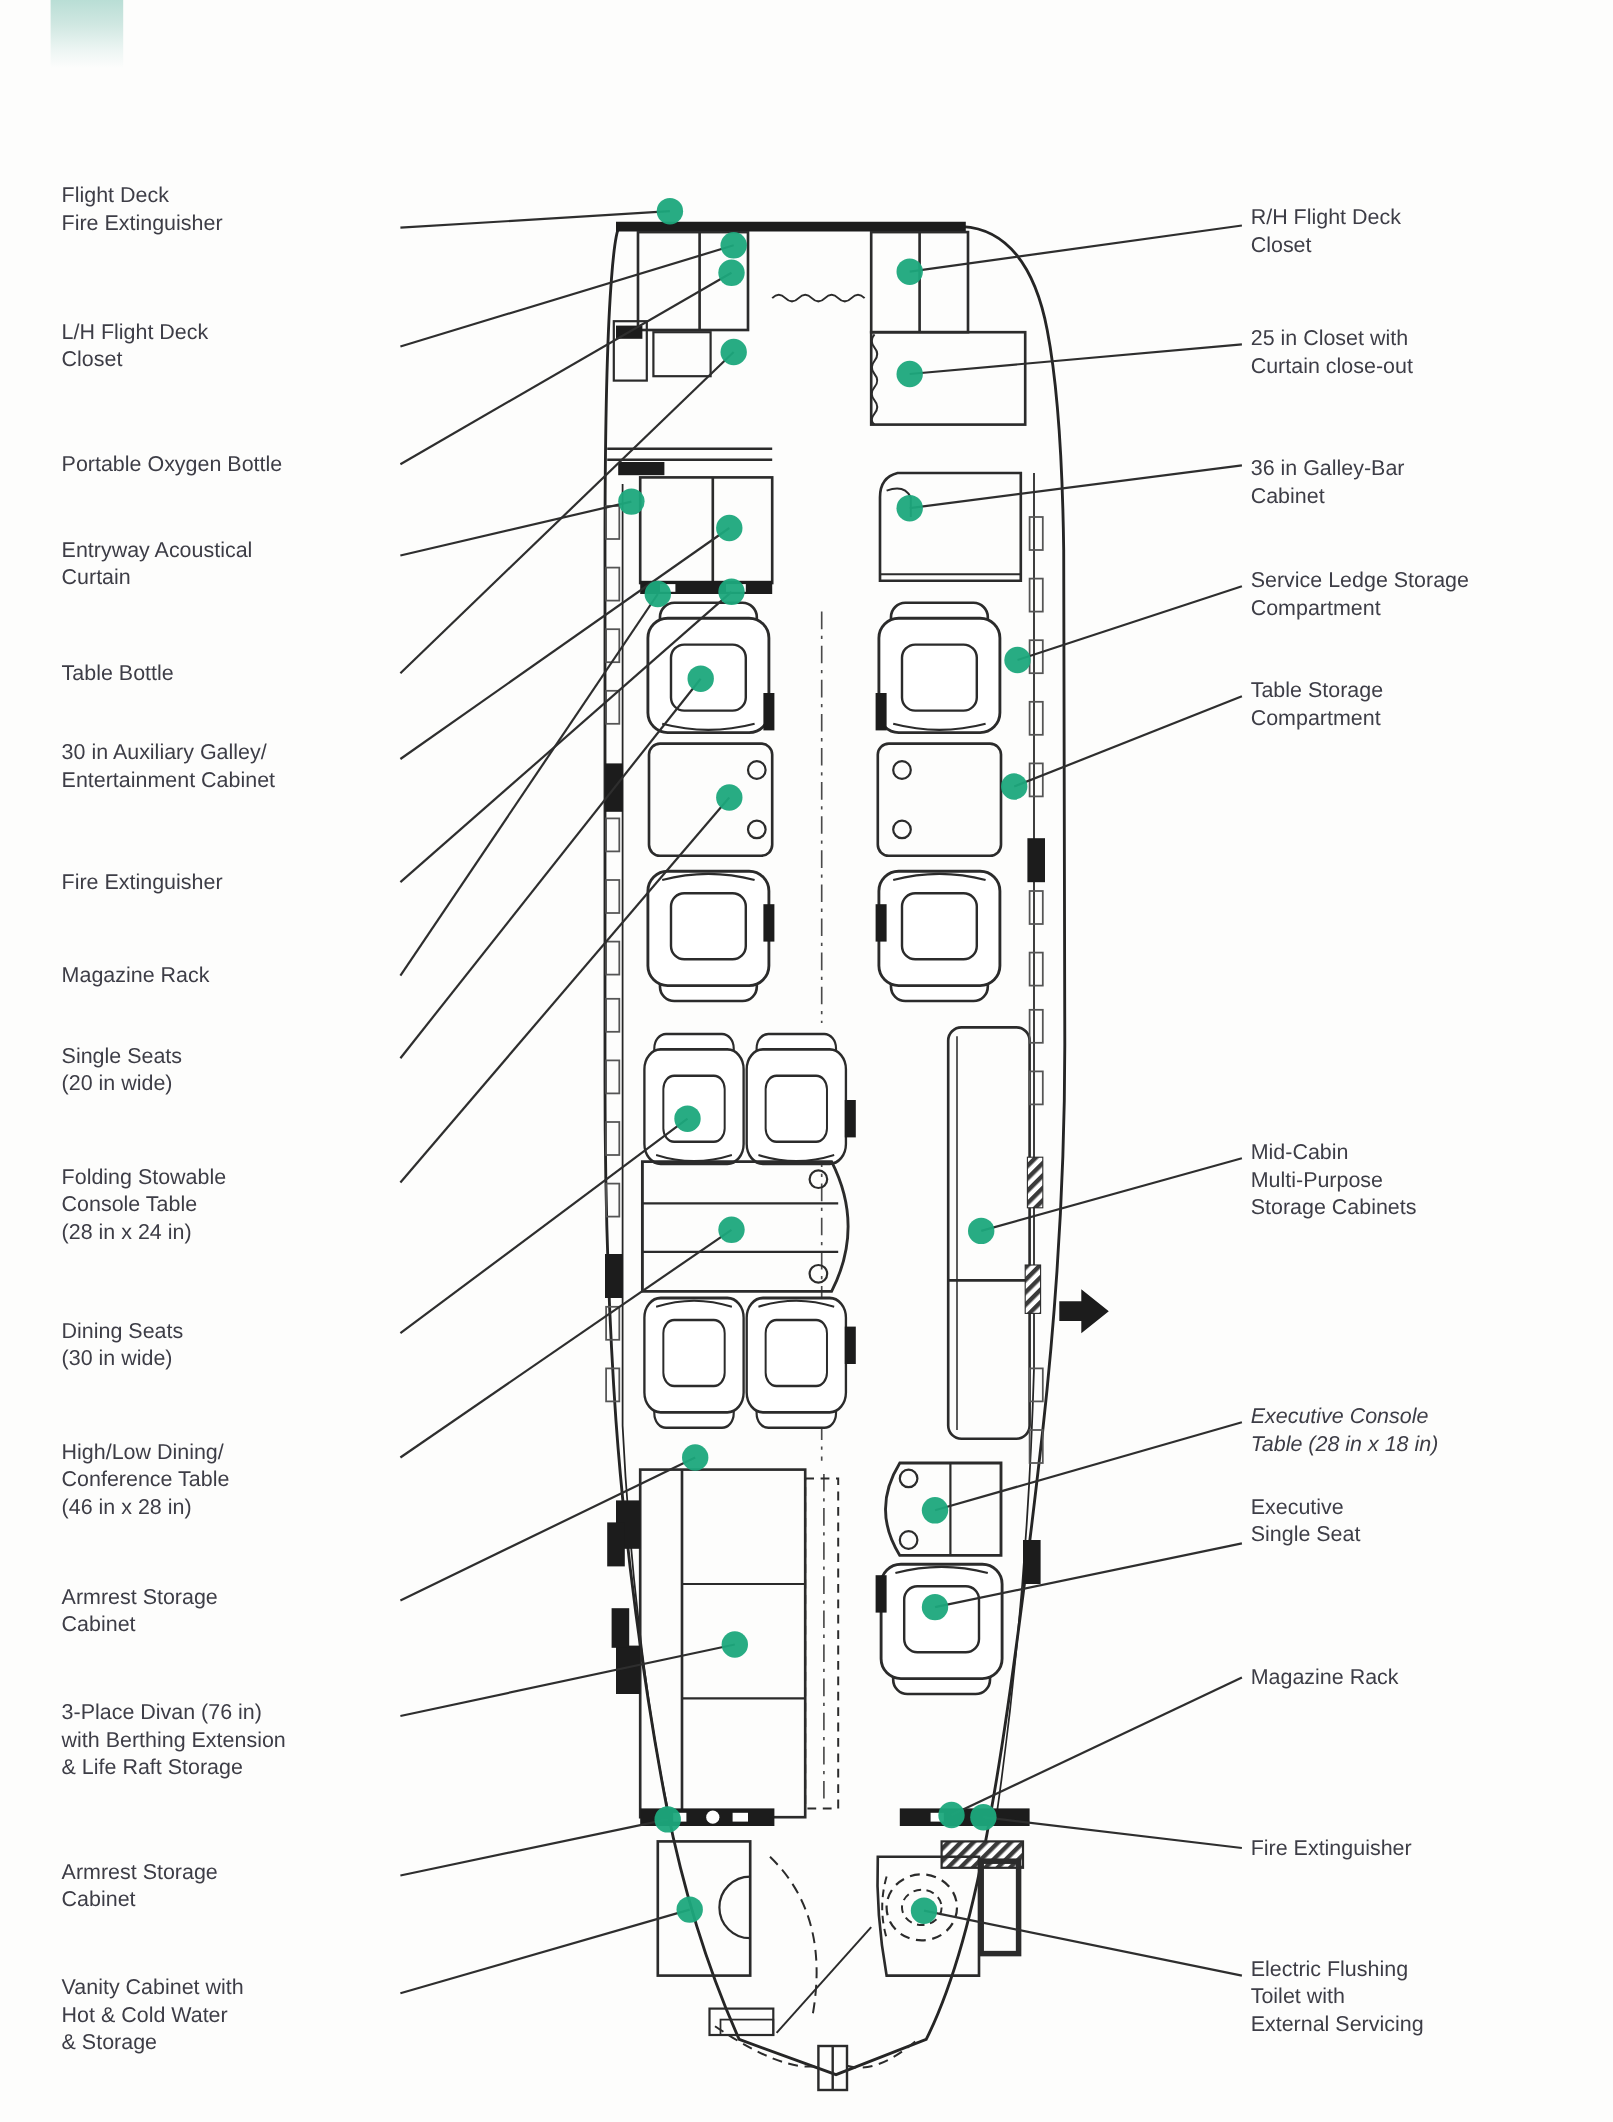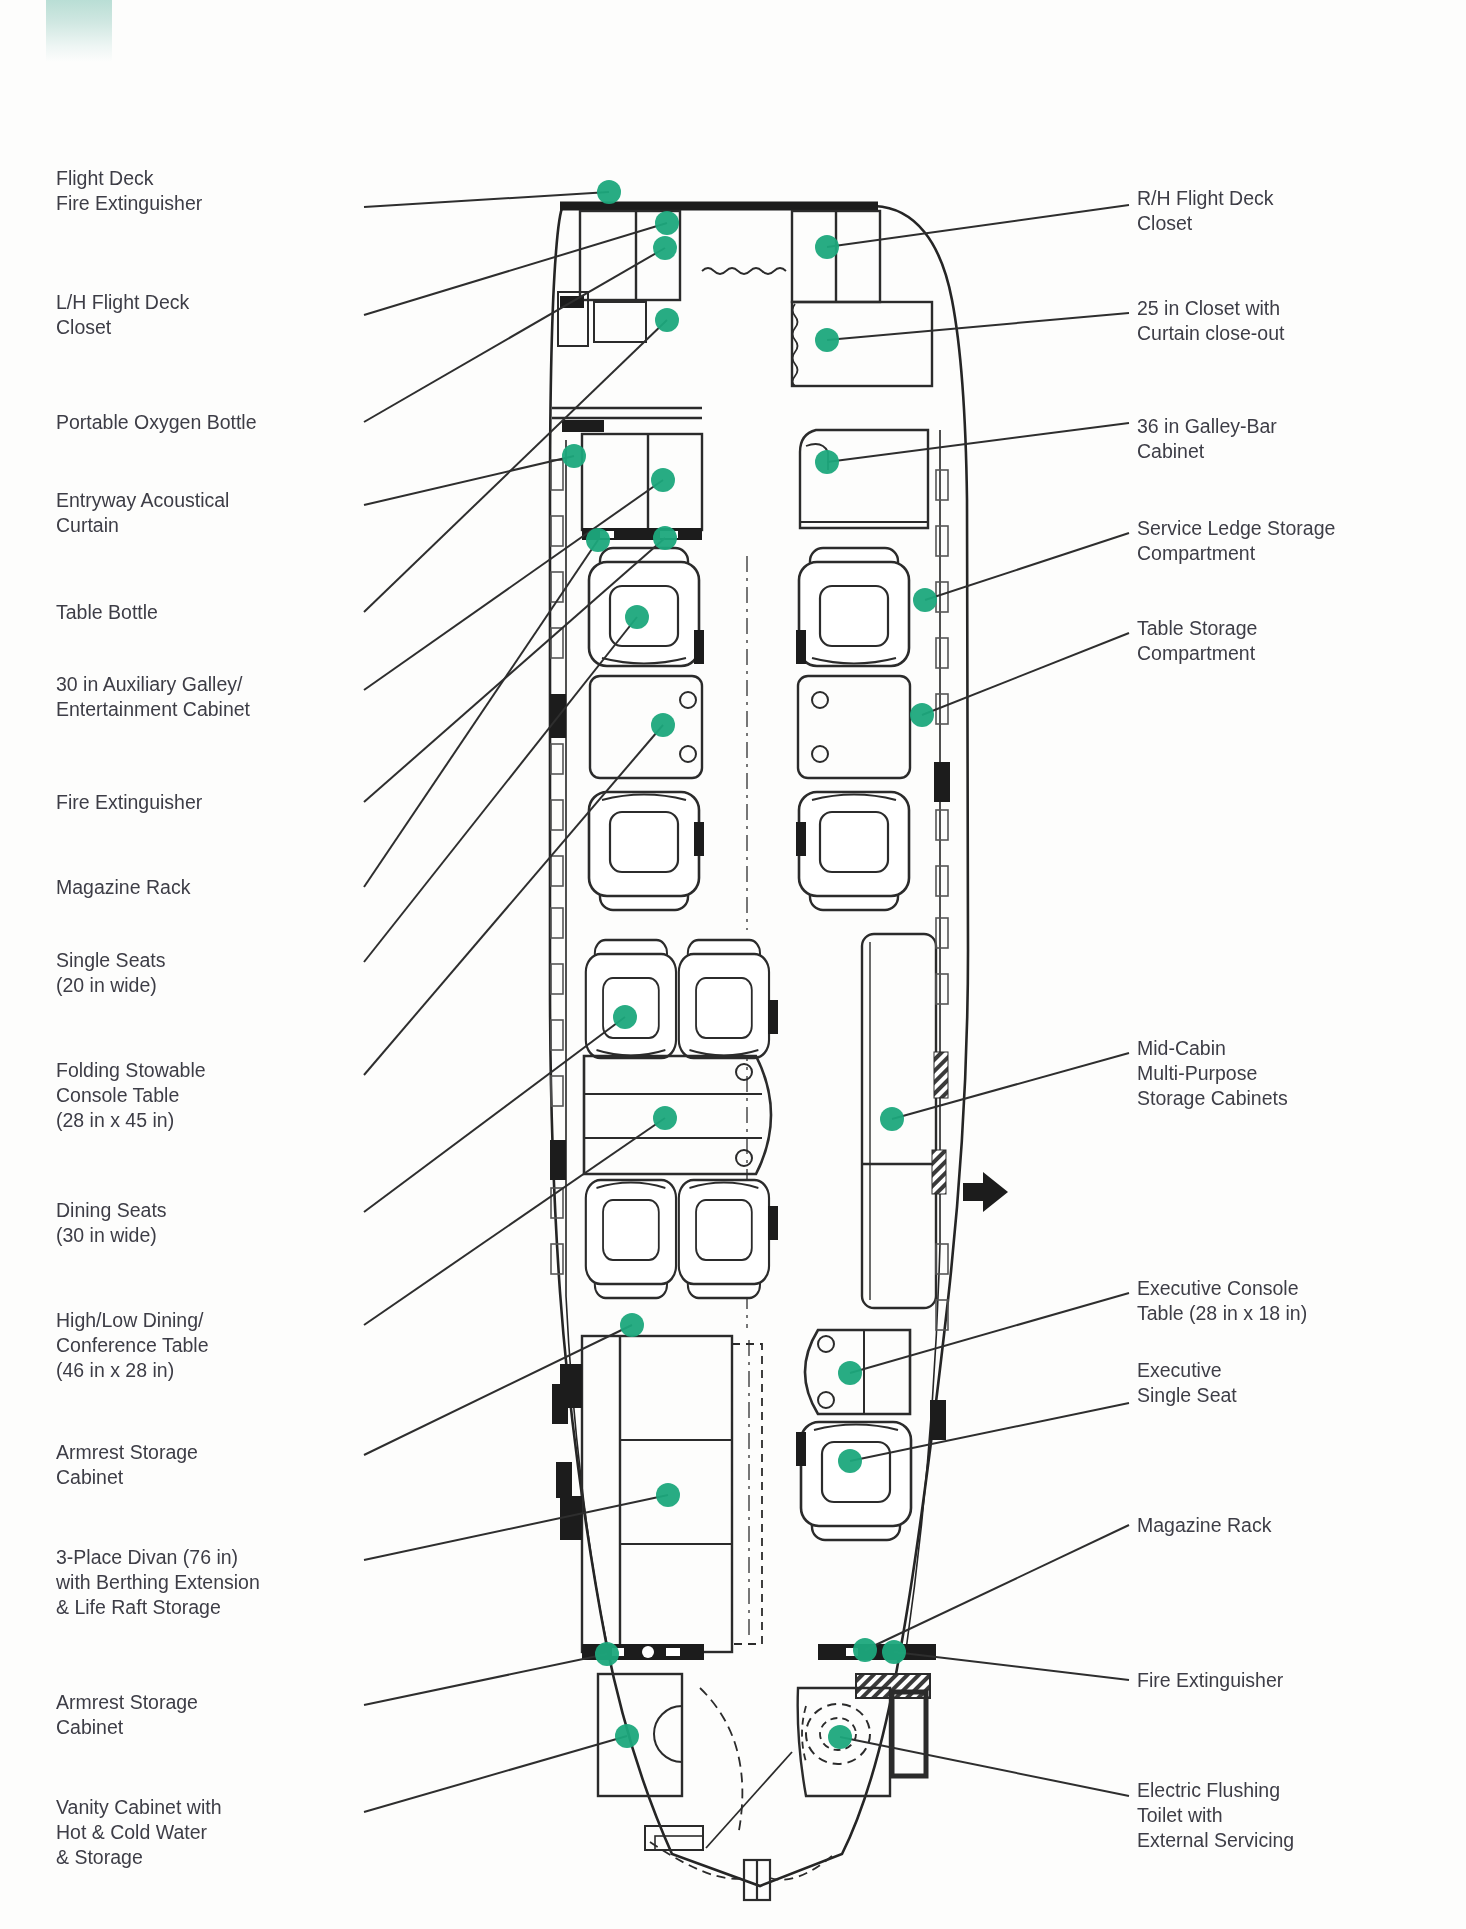--- a/index.html
+++ b/index.html
@@ -295,21 +295,21 @@
 Curtain</div>
       <div class="callout left" style="top: 600px;">Table Bottle</div>
       <div class="callout left" style="top: 672px;">30 in Auxiliary Galley/
 Entertainment Cabinet</div>
       <div class="callout left" style="top: 790px;">Fire Extinguisher</div>
       <div class="callout left" style="top: 875px;">Magazine Rack</div>
       <div class="callout left" style="top: 948px;">Single Seats
 (20 in wide)</div>
       <div class="callout left" style="top: 1058px;">Folding Stowable
 Console Table
-(28 in x 45 in)</div>
+(28 in x 24 in)</div>
       <div class="callout left" style="top: 1198px;">Dining Seats
 (30 in wide)</div>
       <div class="callout left" style="top: 1308px;">High/Low Dining/
 Conference Table
 (46 in x 28 in)</div>
       <div class="callout left" style="top: 1440px;">Armrest Storage
 Cabinet</div>
       <div class="callout left" style="top: 1545px;">3-Place Divan (76 in)
 with Berthing Extension
 &amp; Life Raft Storage</div>
@@ -324,21 +324,21 @@
 Curtain close-out</div>
       <div class="callout right" style="top: 414px;">36 in Galley-Bar
 Cabinet</div>
       <div class="callout right" style="top: 516px;">Service Ledge Storage
 Compartment</div>
       <div class="callout right" style="top: 616px;">Table Storage
 Compartment</div>
       <div class="callout right" style="top: 1036px;">Mid-Cabin
 Multi-Purpose
 Storage Cabinets</div>
-      <div class="callout right" style="top: 1276px;">Executive Console
+      <div class="callout right" style="top: 1276px; font-style: italic;">Executive Console
 Table (28 in x 18 in)</div>
       <div class="callout right" style="top: 1358px;">Executive
 Single Seat</div>
       <div class="callout right" style="top: 1513px;">Magazine Rack</div>
       <div class="callout right" style="top: 1668px;">Fire Extinguisher</div>
       <div class="callout right" style="top: 1778px;">Electric Flushing
 Toilet with
 External Servicing</div>
     </div>
 </div>

